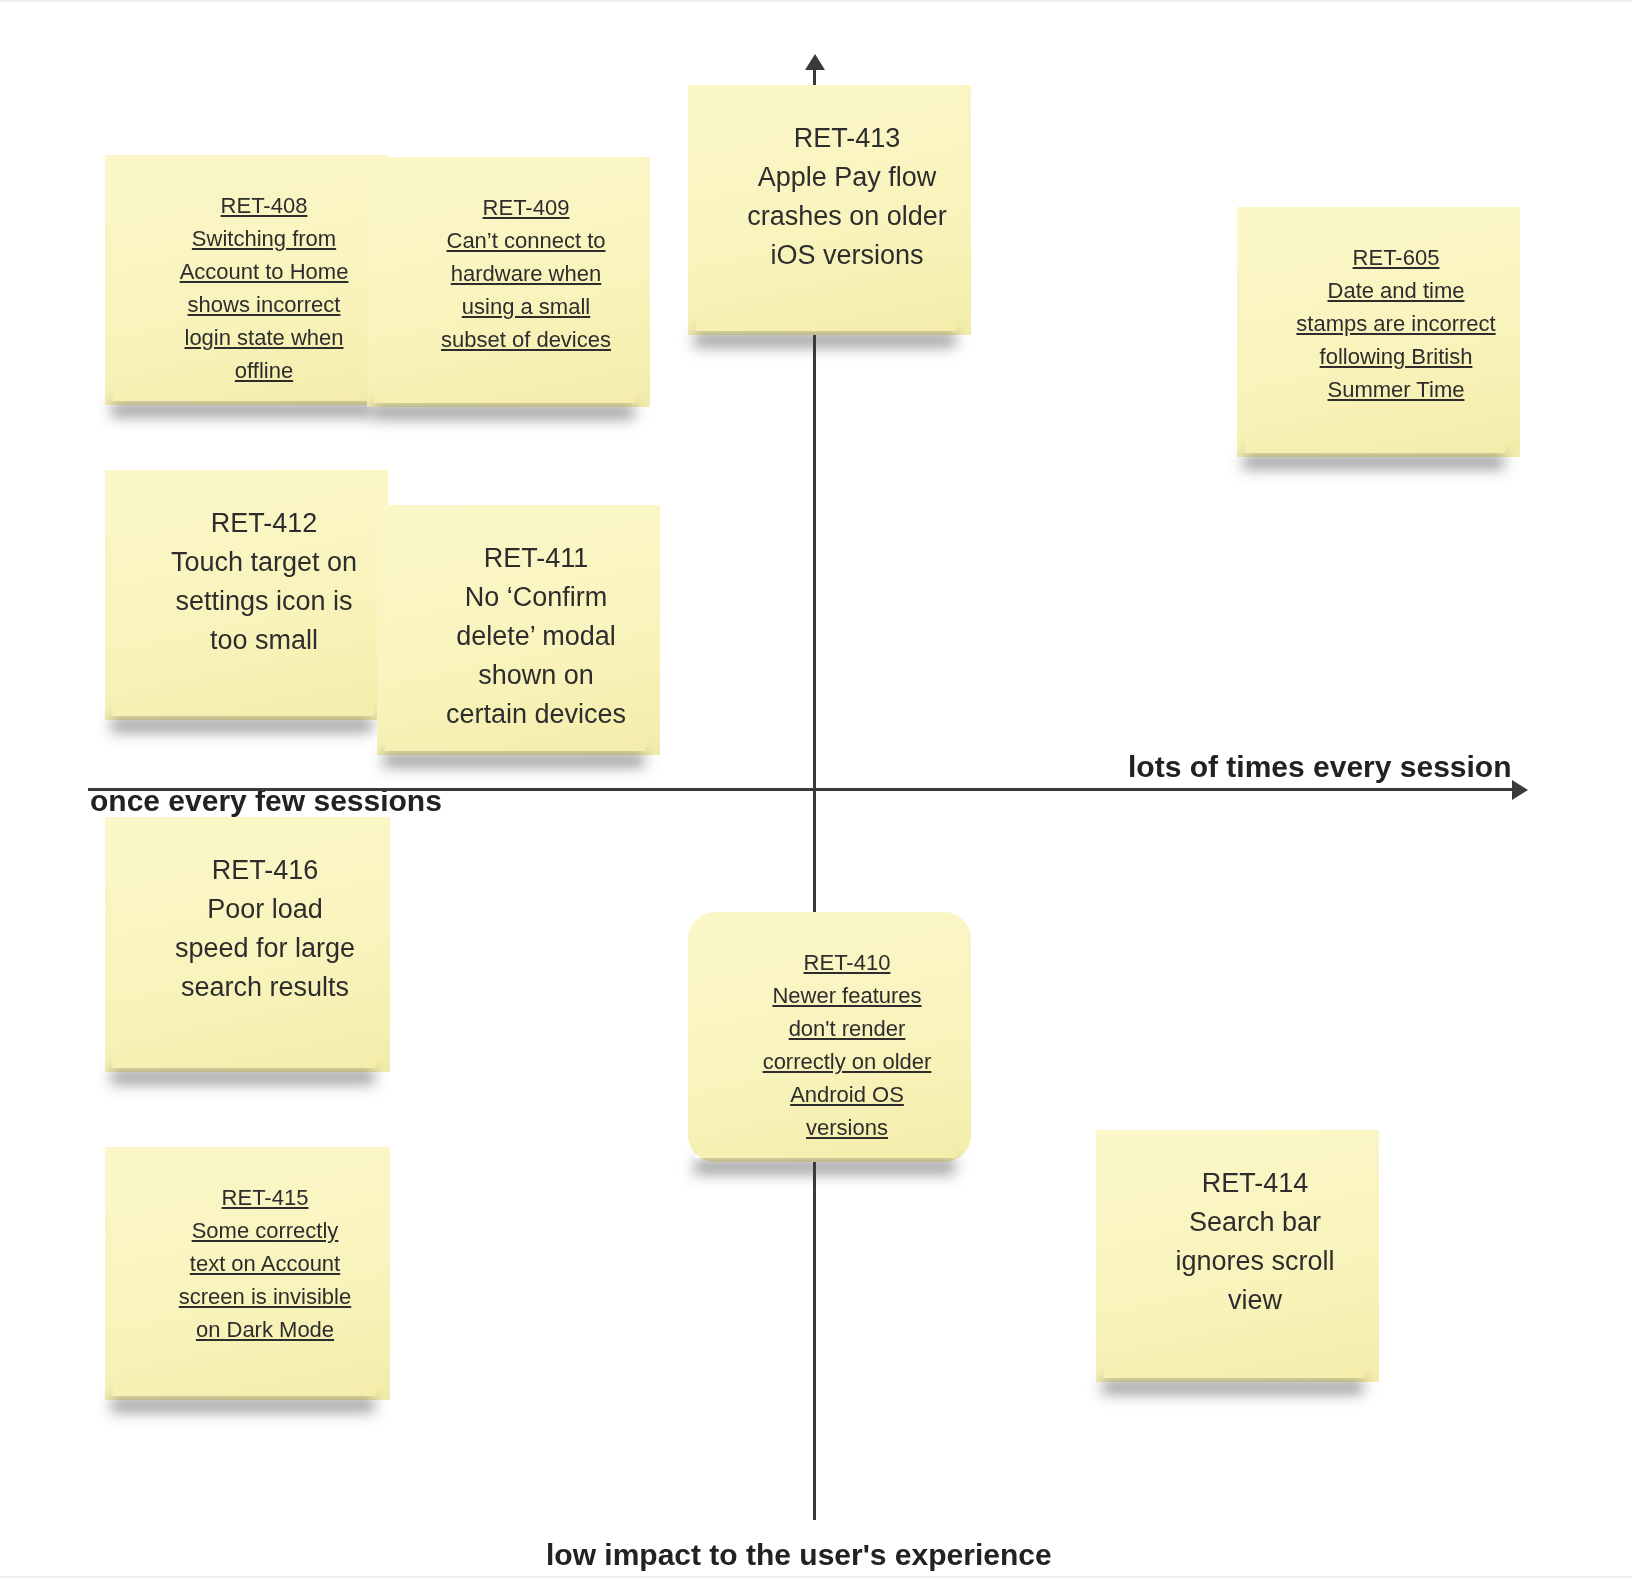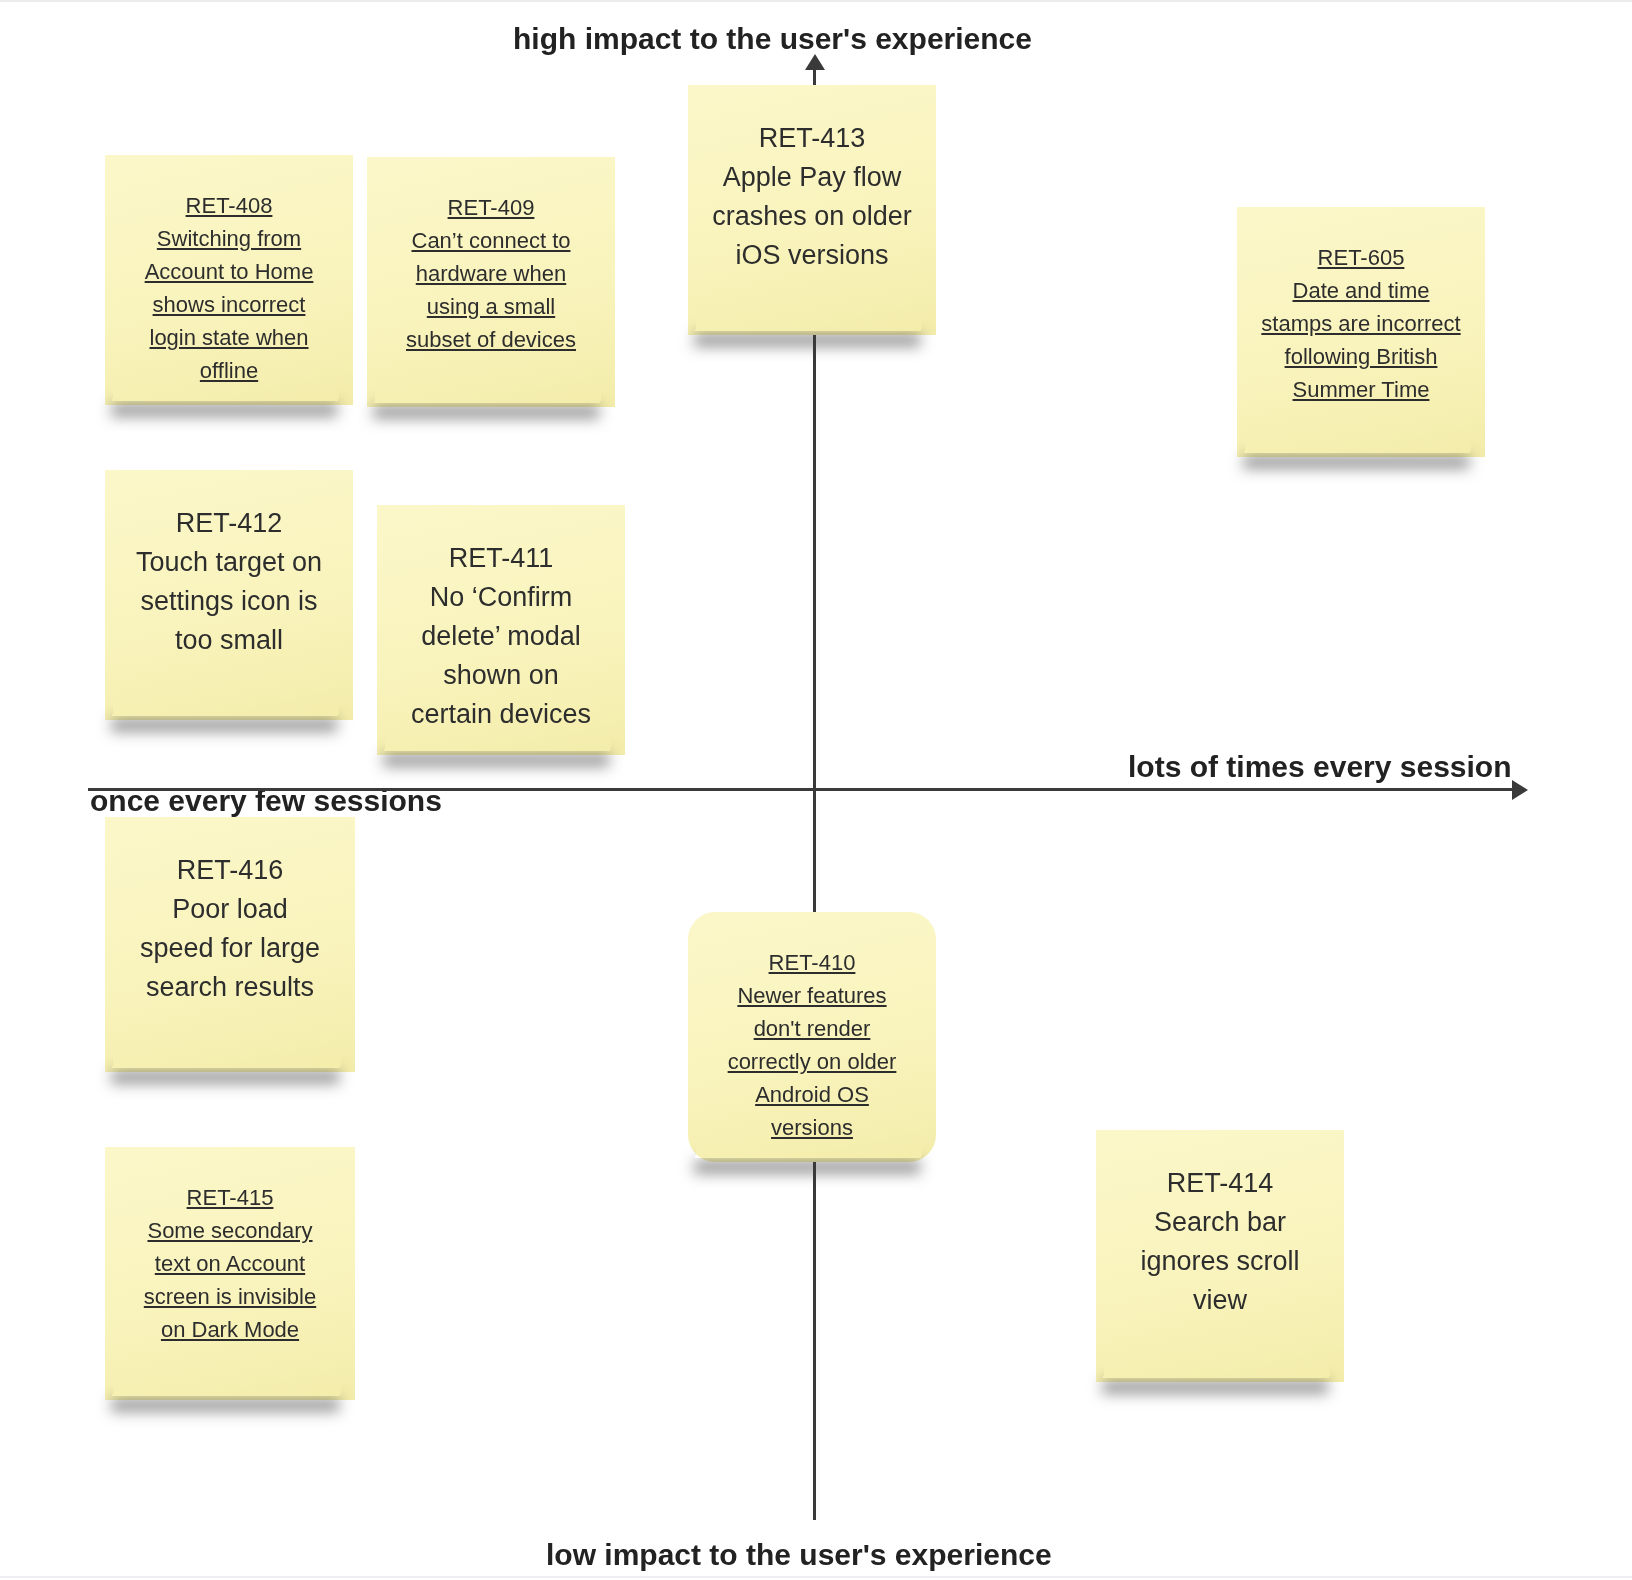--- a/index.html
+++ b/index.html
@@ -42,41 +42,41 @@
   .label-left{left:90px;top:784px;}
   .label-right{left:1128px;top:750px;}
 
   
   .note{
     position:absolute;
     background:linear-gradient(168deg,#fbf7c9 0%,#f9f4bd 55%,#f3ecaa 100%);
     color:var(--note-text,#2d2d2d);
     text-align:center;
     z-index:2;
+    padding-left:35px;
   }
   .note::after{ 
     content:"";
     position:absolute;z-index:-1;
     left:8px;right:14px;bottom:4px;height:14px;
     box-shadow:0 16px 14px rgba(60,60,60,0.50);
     transform:skewX(-6deg);
   }
   .note-inner{padding:34px 10px 0;}
   .note.small{font-size:22px;line-height:33px;text-decoration:underline;}
   .note.large{font-size:27px;line-height:39px;}
   .note-body{white-space:pre-line;}
 </style>
 </head>
 <body>
 
 <div class="board">
 
   <div class="edge-line edge-top"></div>
 
-  <div class="axis-label label-top">high impact to the user's experience</div>
   <div class="axis-label label-bottom">low impact to the user's experience</div>
   <div class="axis-label label-left">once every few sessions</div>
   <div class="axis-label label-right">lots of times every session</div>
 
   <div class="axis axis-v"></div>
   <div class="axis axis-h"></div>
   <div class="arrow arrow-up"></div>
   <div class="arrow arrow-right"></div>
 
   <div id="notes">
@@ -147,21 +147,21 @@
         <div class="note-body">Newer features
 don't render
 correctly on older
 Android OS
 versions</div>
       </div>
     </div>
       <div class="note small" style="left: 105px; top: 1147px; width: 250px; height: 253px;">
       <div class="note-inner">
         <div class="note-id">RET-415</div>
-        <div class="note-body">Some secondary
+        <div class="note-body">Some correctly
 text on Account
 screen is invisible
 on Dark Mode</div>
       </div>
     </div>
       <div class="note large" style="left: 1096px; top: 1130px; width: 248px; height: 252px;">
       <div class="note-inner">
         <div class="note-id">RET-414</div>
         <div class="note-body">Search bar
 ignores scroll

